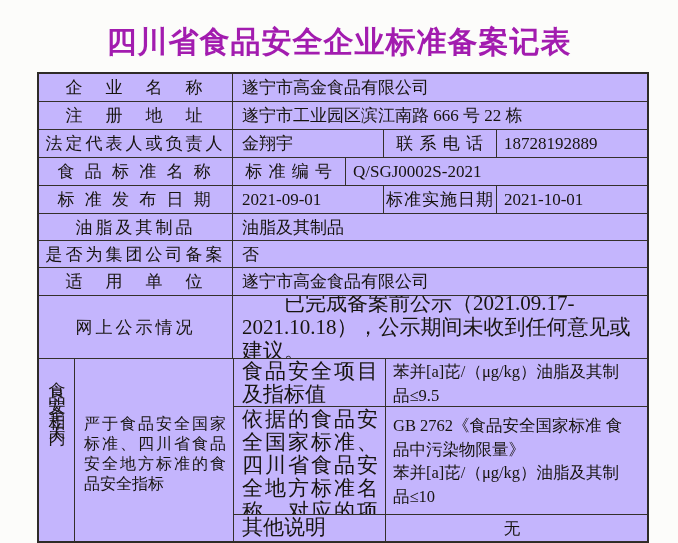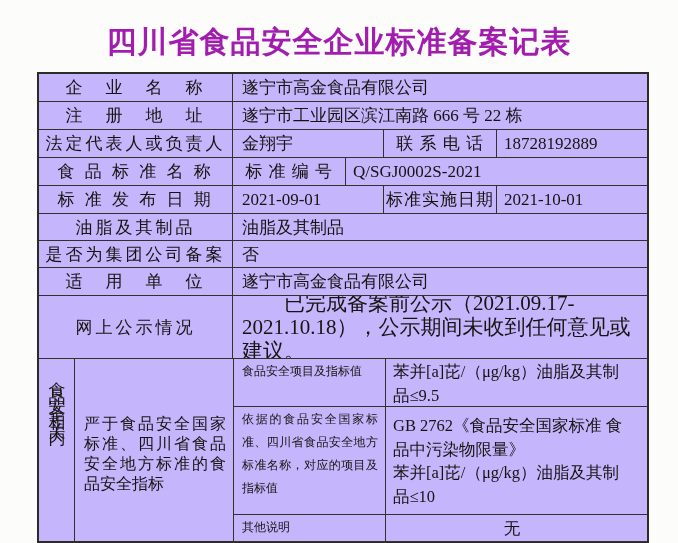--- a/index.html
+++ b/index.html
@@ -50,21 +50,21 @@
     padding:55px 7px 0 9px;
     font-size:16px;line-height:20px;
     text-align:justify;text-justify:inter-character;
     display:block;box-sizing:border-box;
   }
   .sec-cd{flex:1 1 auto;display:flex;flex-direction:column;}
   .srow{display:flex;flex:0 0 auto;border-bottom:1.5px solid #34302b;box-sizing:border-box;}
   .s-h48{height:48px;} .s-h108{height:108px;} .s-h27{height:27px;}
   .s-lab{
     flex:0 0 152px;box-sizing:border-box;border-right:1.5px solid #34302b;
-    padding:1px 7px 0 8px;font-size:12px;line-height:23px;
+    padding:1px 7px 0 8px;font-size:21px;line-height:23px;
     text-align:justify;text-justify:inter-character;overflow:hidden;
   }
   .s-val{
     flex:1 1 auto;box-sizing:border-box;padding:1px 16px 0 7px;
     font-size:16.5px;line-height:23.5px;display:flex;flex-direction:column;justify-content:center;
     overflow:hidden;
   }
   .s-val.top{justify-content:flex-start;}
   .s-val.center-txt{align-items:center;justify-content:center;}
 </style>

